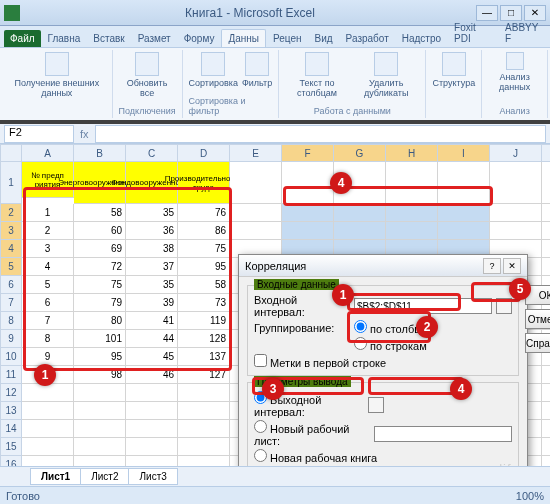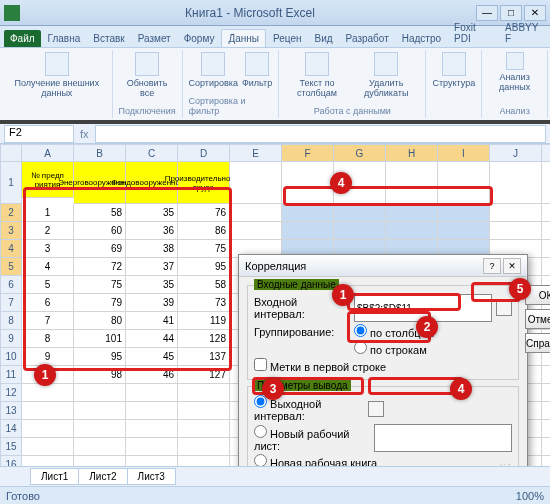--- a/index.html
+++ b/index.html
@@ -43,25 +43,25 @@
 .dialog .dtitle{height:22px;background:linear-gradient(#fff,#e0e7f0);display:flex;align-items:center;padding:0 6px;font-size:11px;border-bottom:1px solid #ccc}
 .dialog .dtitle .sp{flex:1}
 .dialog .dtitle .db{width:18px;height:16px;border:1px solid #bbb;margin-left:2px;display:flex;align-items:center;justify-content:center;font-size:9px;background:#f5f5f5}
 .dialog .body{padding:8px;display:flex;gap:6px}
 .dialog .left{flex:1}
 .dialog .right{width:58px;display:flex;flex-direction:column;gap:4px}
 .dialog .btn{height:20px;border:1px solid #888;background:linear-gradient(#fff,#e4e4e4);display:flex;align-items:center;justify-content:center;font-size:10px;cursor:pointer}
 .group{border:1px solid #ccc;padding:6px 6px 4px;margin-bottom:6px;position:relative}
 .group .gt{position:absolute;top:-7px;left:6px;background:#4d7c0f;padding:0 3px;font-size:10px}
 .frow{display:flex;align-items:center;margin:2px 0;gap:4px;font-size:10px}
-.frow input[type=text]{height:28px;border:1px solid #888;padding:0 2px;font-size:10px;flex:1;background:#fff}
+.frow input[type=text]{height:16px;border:1px solid #888;padding:0 2px;font-size:10px;flex:1;background:#fff}
 .frow .rangebtn{width:16px;height:16px;border:1px solid #888;background:#f5f5f5}
 .tabs-bottom{position:absolute;left:0;right:0;bottom:18px;height:20px;background:#e9f0f9;border-top:1px solid #b8cde6;display:flex;align-items:center;padding-left:30px}
 .tabs-bottom .stab{padding:2px 10px;border:1px solid #b8cde6;background:#fff;font-size:10px;margin-right:-1px}
-.tabs-bottom .stab.active{font-weight:normal}
+.tabs-bottom .stab.active{font-weight:bold}
 .status{position:absolute;left:0;right:0;bottom:0;height:18px;background:#dce9f7;border-top:1px solid #b8cde6;display:flex;align-items:center;padding:0 6px;font-size:10px;color:#3b5a82}
 .status .sp{flex:1}
 .watermark{position:absolute;right:12px;bottom:28px;font-size:13px;color:#d0d0d0;letter-spacing:1px}
 .rh.sel{background:#f7d58b}
 </style>
 </head>
 <body>
 
 <div class="titlebar">
   <span style="width:16px;height:16px;background:#2a7e3e;margin-right:4px"></span>

